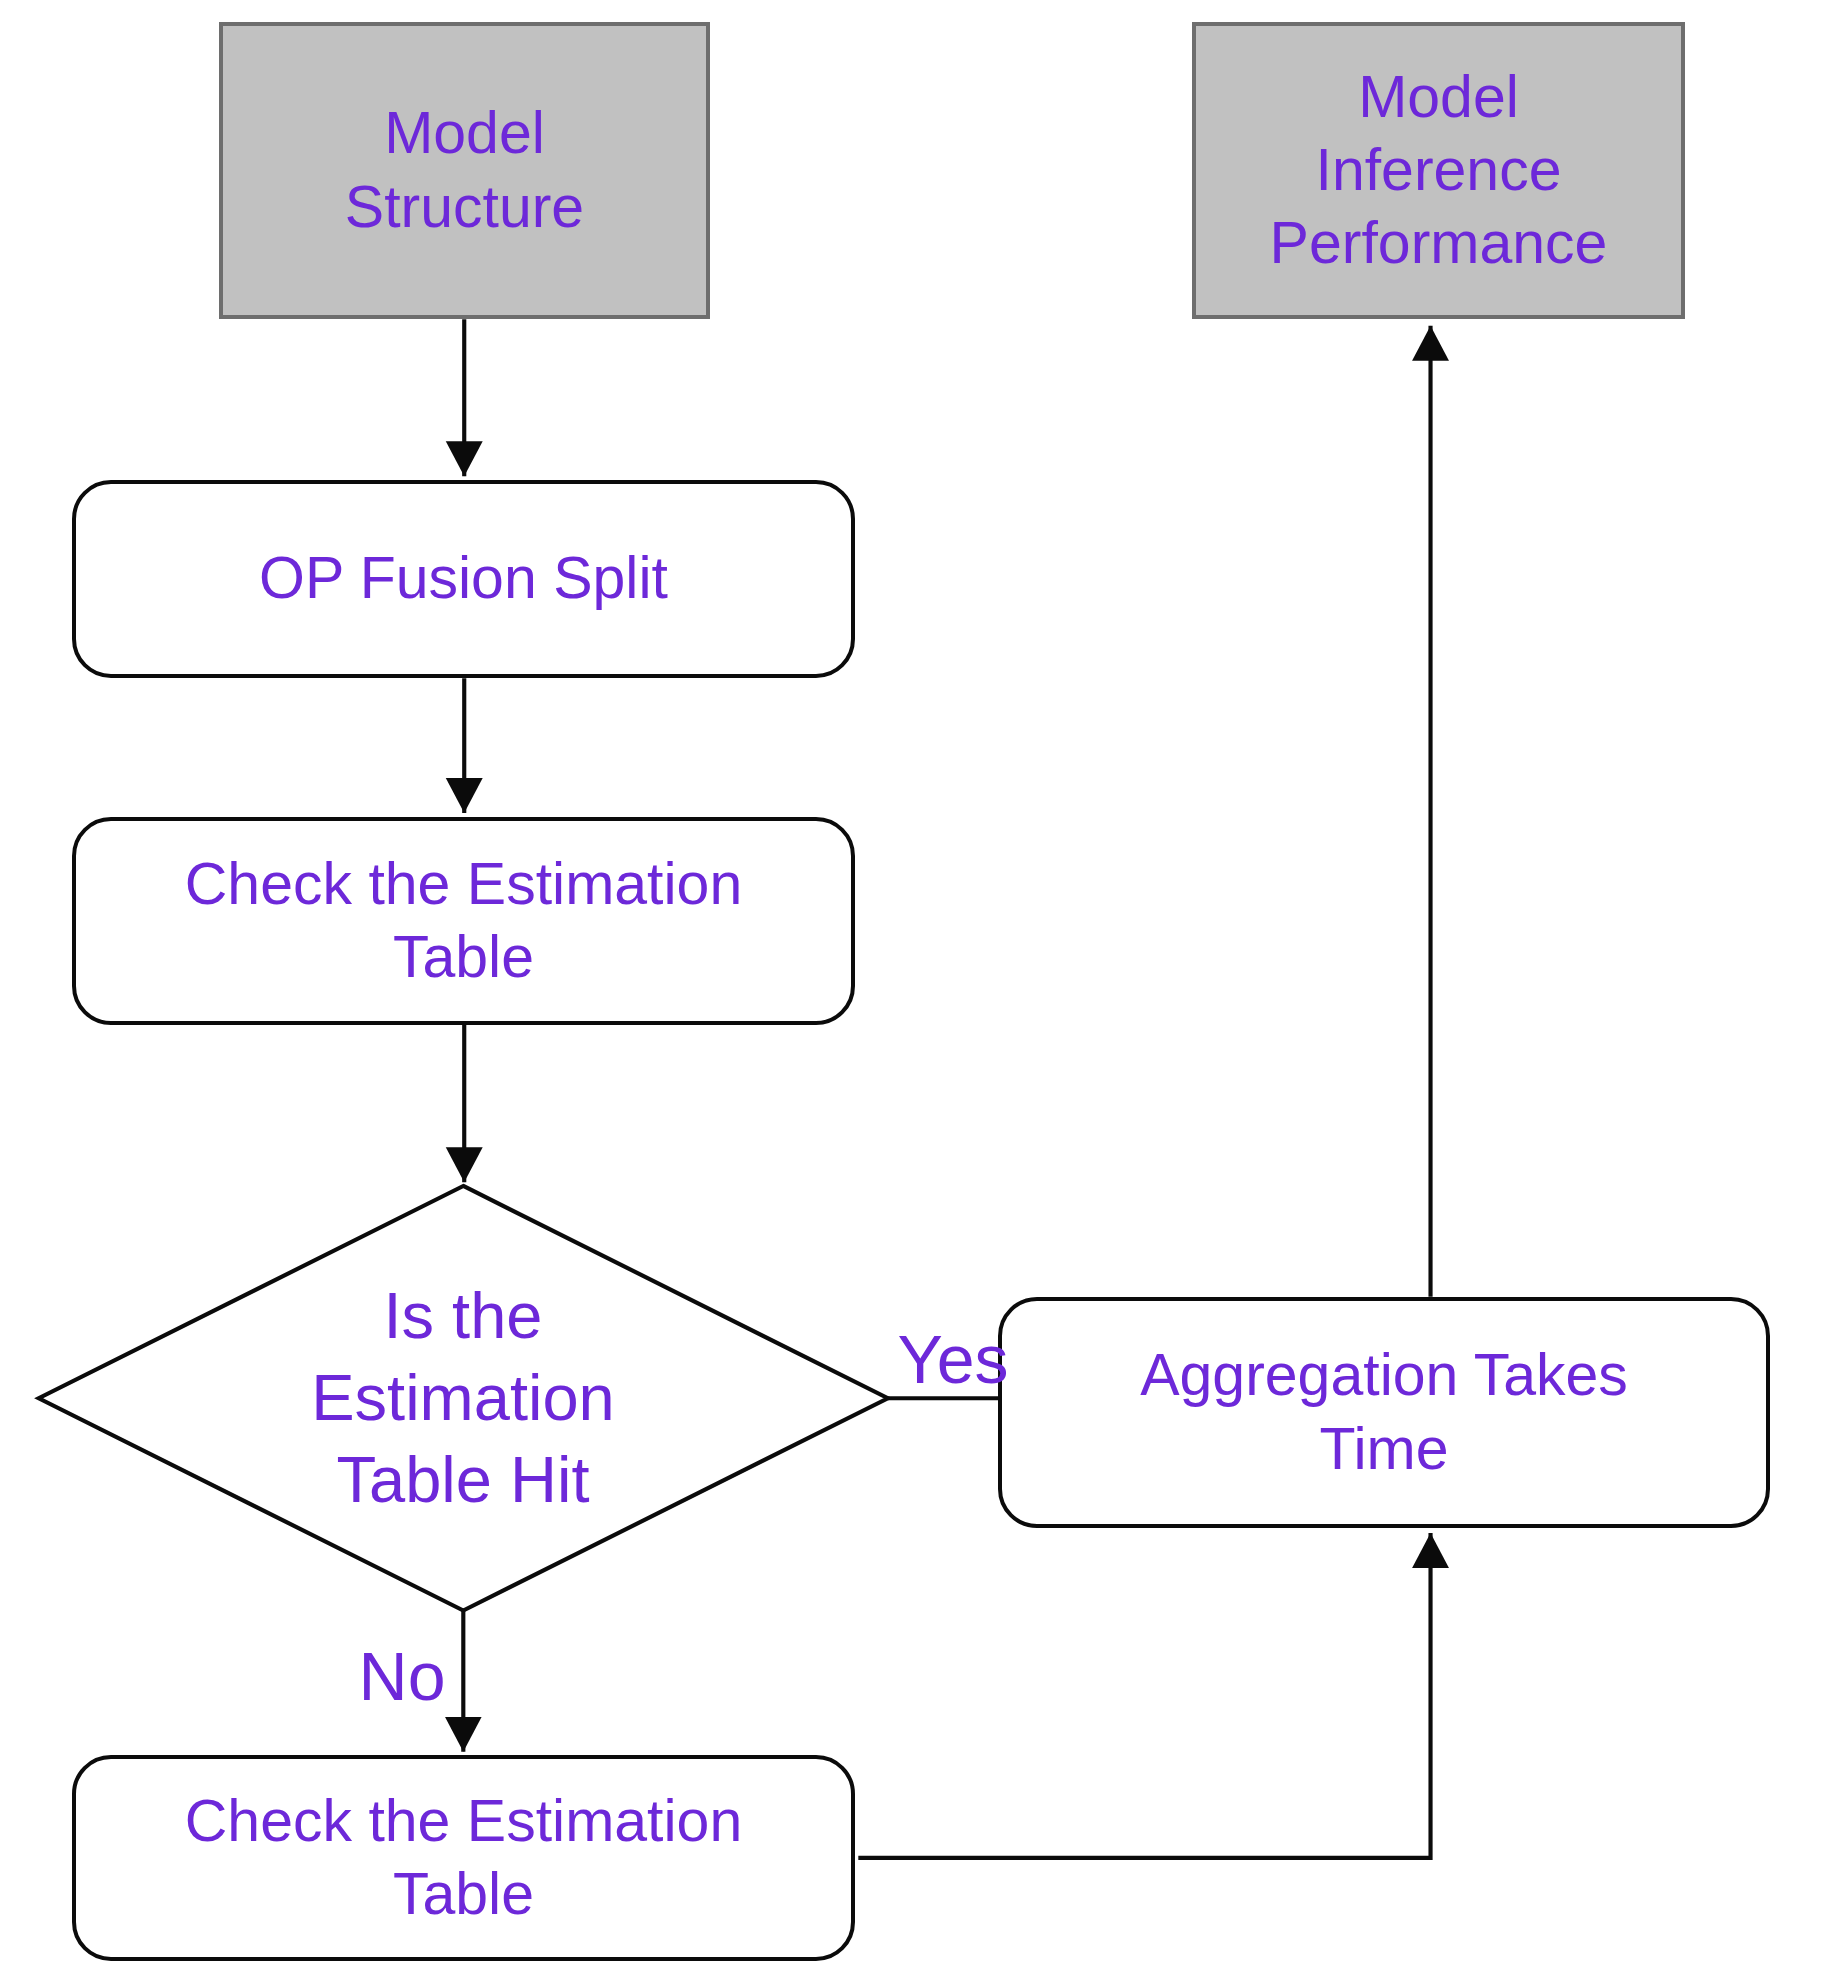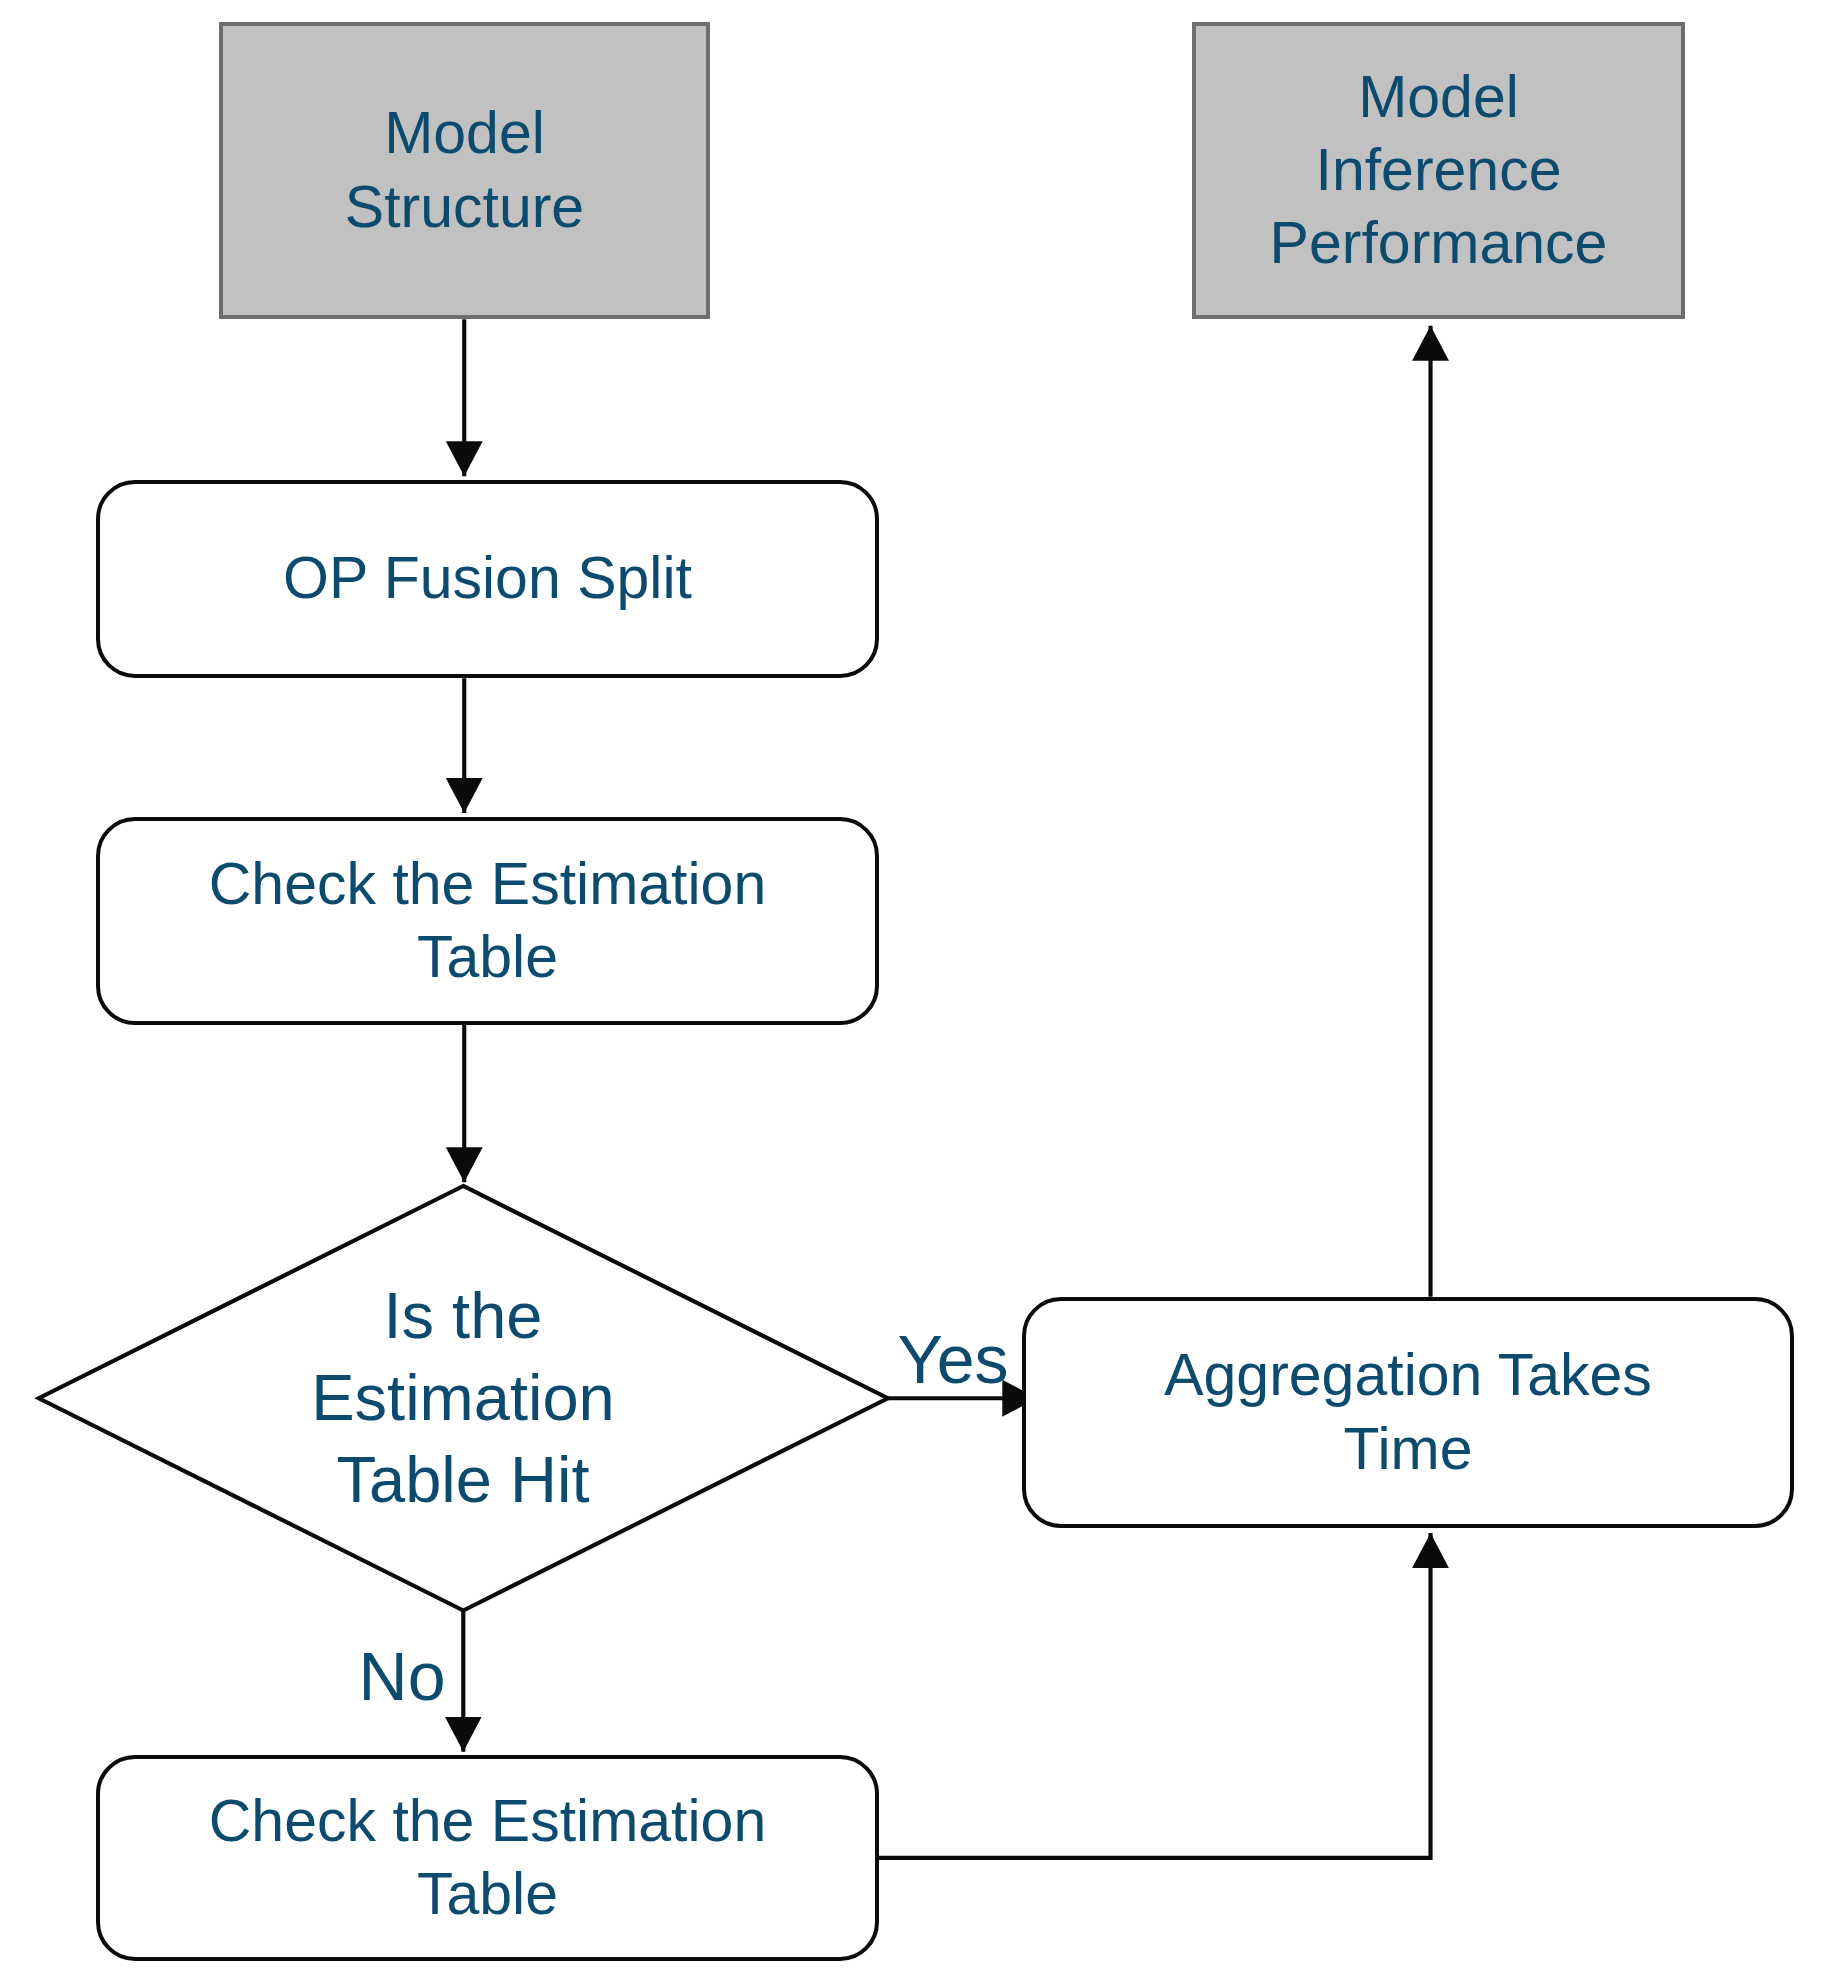--- a/index.html
+++ b/index.html
@@ -1,36 +1,36 @@
 <!DOCTYPE html>
 <html style="font-size:14.8px"><head>
 <meta charset="utf-8">
 <style>
   html,body{margin:0;padding:0;background:#ffffff;}
   .canvas{
     position:relative;
     width:1844px;height:1988px;
     background:#ffffff;
     font-family:"Liberation Sans", sans-serif;
-    color:#0c4a6e;
+    color:#6d28d9;
     overflow:hidden;
   }
   svg.edges{position:absolute;left:0;top:0;width:1844px;height:1988px;}
   .edge{stroke:#0b0b0b;stroke-width:4.5;fill:none;}
   .diamond{fill:#ffffff;stroke:#0b0b0b;stroke-width:4.5;}
   .node{
     position:absolute;
     display:flex;align-items:center;justify-content:center;
     text-align:center;
     white-space:pre-line;
     font-size:59px;line-height:1.24;
     box-sizing:border-box;
   }
   .terminal{background:#c1c1c1;border:4.6px solid #6e6e6e;}
-  .process{background:#ffffff;border:4.6px solid #0b0b0b;border-radius:39px;margin-left:24px;}
+  .process{background:#ffffff;border:4.6px solid #0b0b0b;border-radius:39px;}
   .decision-label{
     position:absolute;left:463px;top:1398px;
     transform:translate(-50%,-50%);
     width:517px;
     text-align:center;white-space:pre-line;
     font-size:65px;line-height:1.26;
   }
   .edge-label{
     position:absolute;transform:translate(-50%,-50%);
     font-size:68px;line-height:1;

